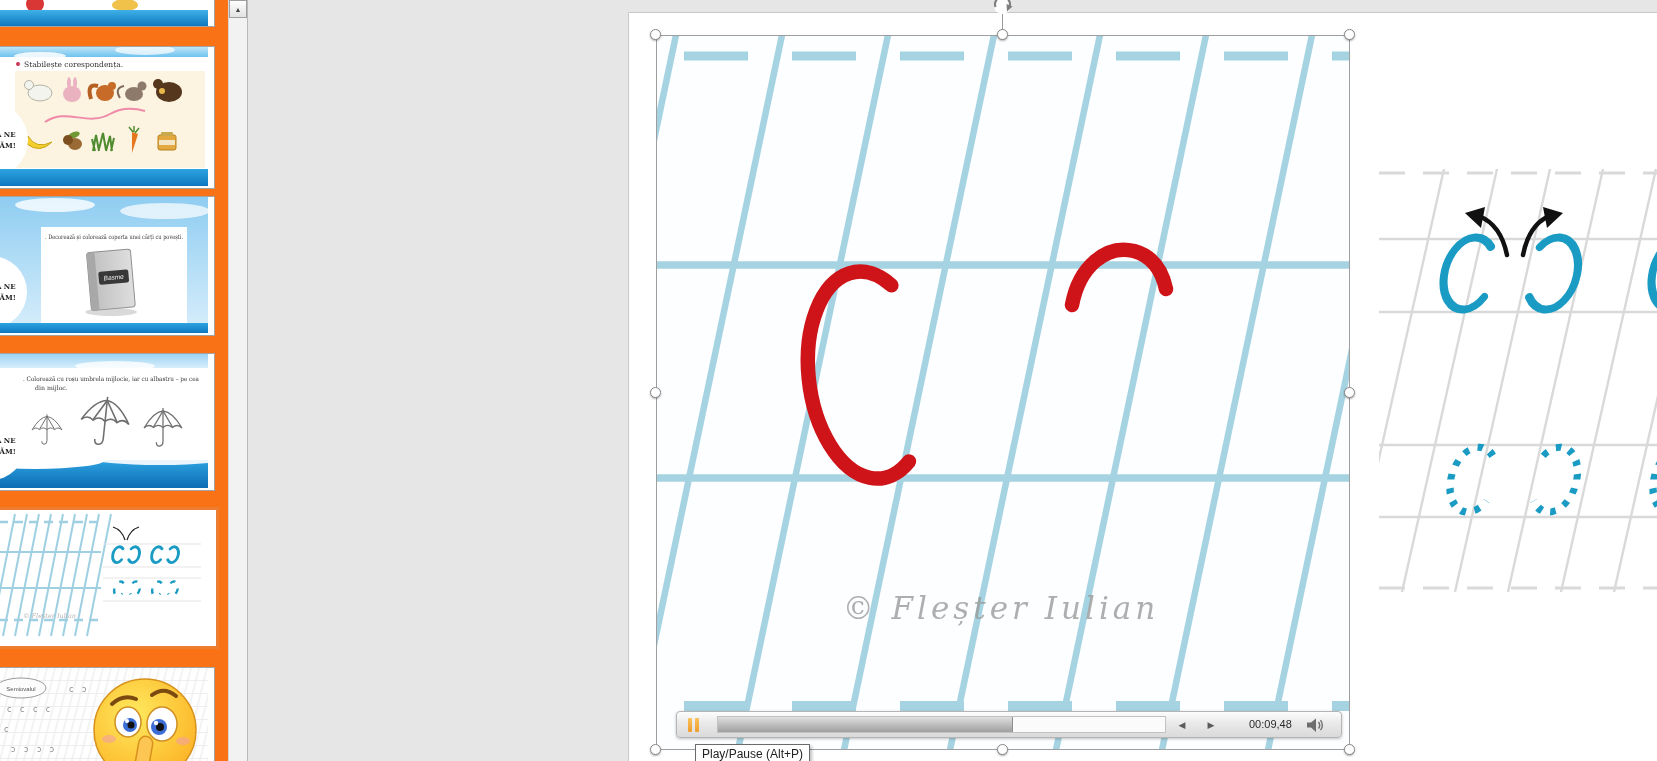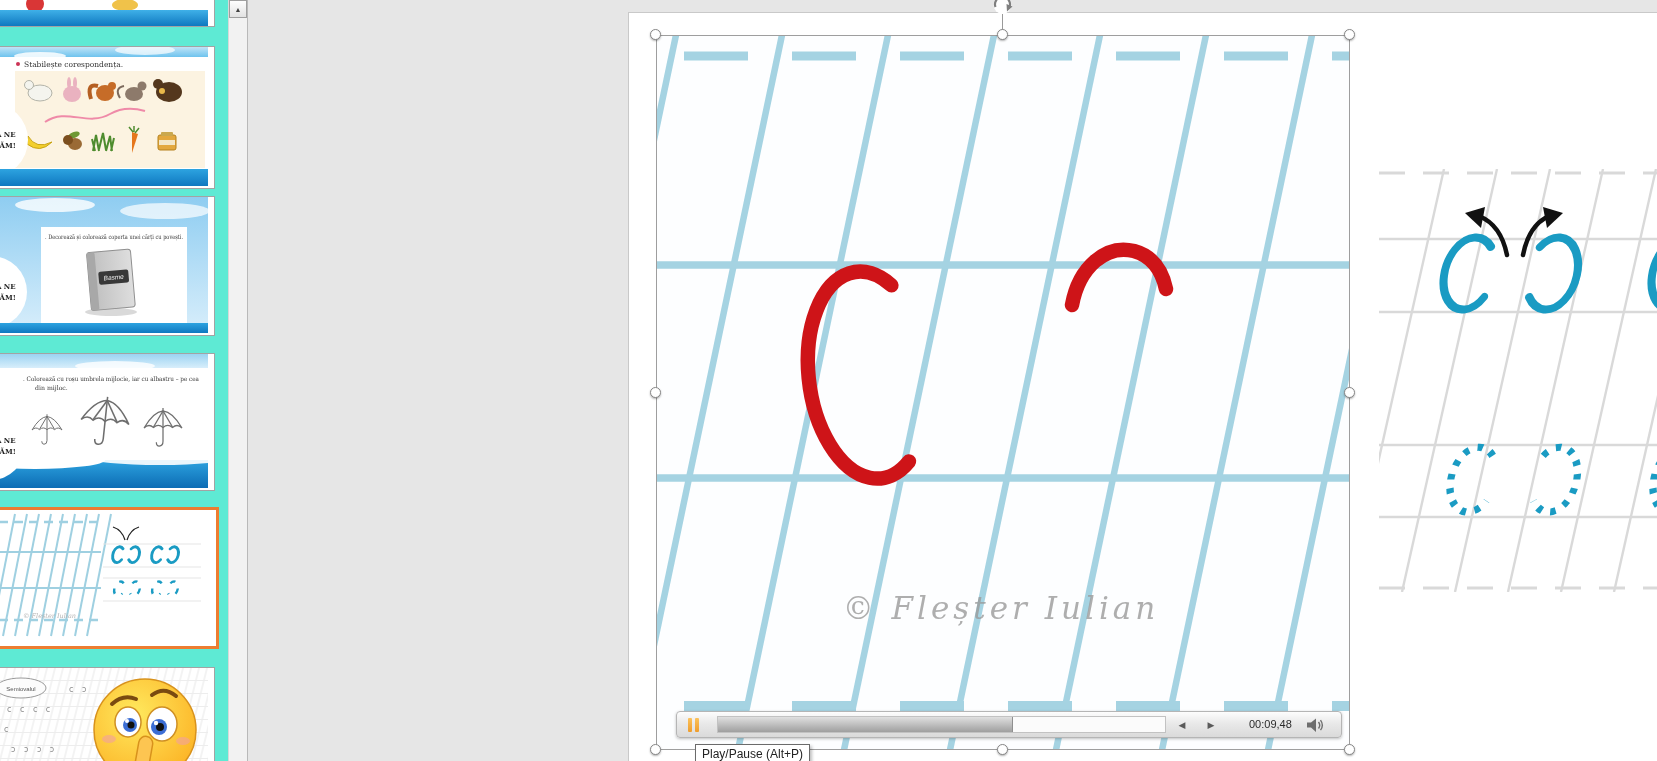--- a/index.html
+++ b/index.html
@@ -1,19 +1,19 @@
 <!DOCTYPE html>
 <html><head>
 <meta charset="utf-8">
 <style>
   html,body{margin:0;padding:0}
   body{width:1657px;height:761px;overflow:hidden;position:relative;background:#e6e6e6;
        font-family:"Liberation Sans",sans-serif}
   
-  .thumb-panel{position:absolute;left:0;top:0;width:228px;height:761px;background:#5eead4}
+  .thumb-panel{position:absolute;left:0;top:0;width:228px;height:761px;background:#f97316}
   .thumb{position:absolute;left:-6px;width:219px;background:#fff;border:1px solid #a3a3a3;overflow:hidden}
   .thumb.selected{border:3px solid #ed7d31}
   .thumb svg{display:block}
   .scrollbar{position:absolute;left:228px;top:0;width:19px;height:761px;background:#f2f2f2;border-left:1px solid #d8d8d8}
   .scroll-up{position:absolute;left:0;top:0;width:18px;height:18px;background:linear-gradient(#fefefe,#e2e2e2);
              border:1px solid #9f9f9f;box-sizing:border-box;text-align:center;font-size:7px;line-height:17px;color:#444;cursor:pointer}
   .panel-divider{position:absolute;left:247px;top:0;width:1px;height:761px;background:#b9b9b9}
   
   .canvas{position:absolute;left:248px;top:0;width:1409px;height:761px;background:#e6e6e6}
   .slide{position:absolute;left:380px;top:12px;width:1300px;height:780px;background:#fff;

